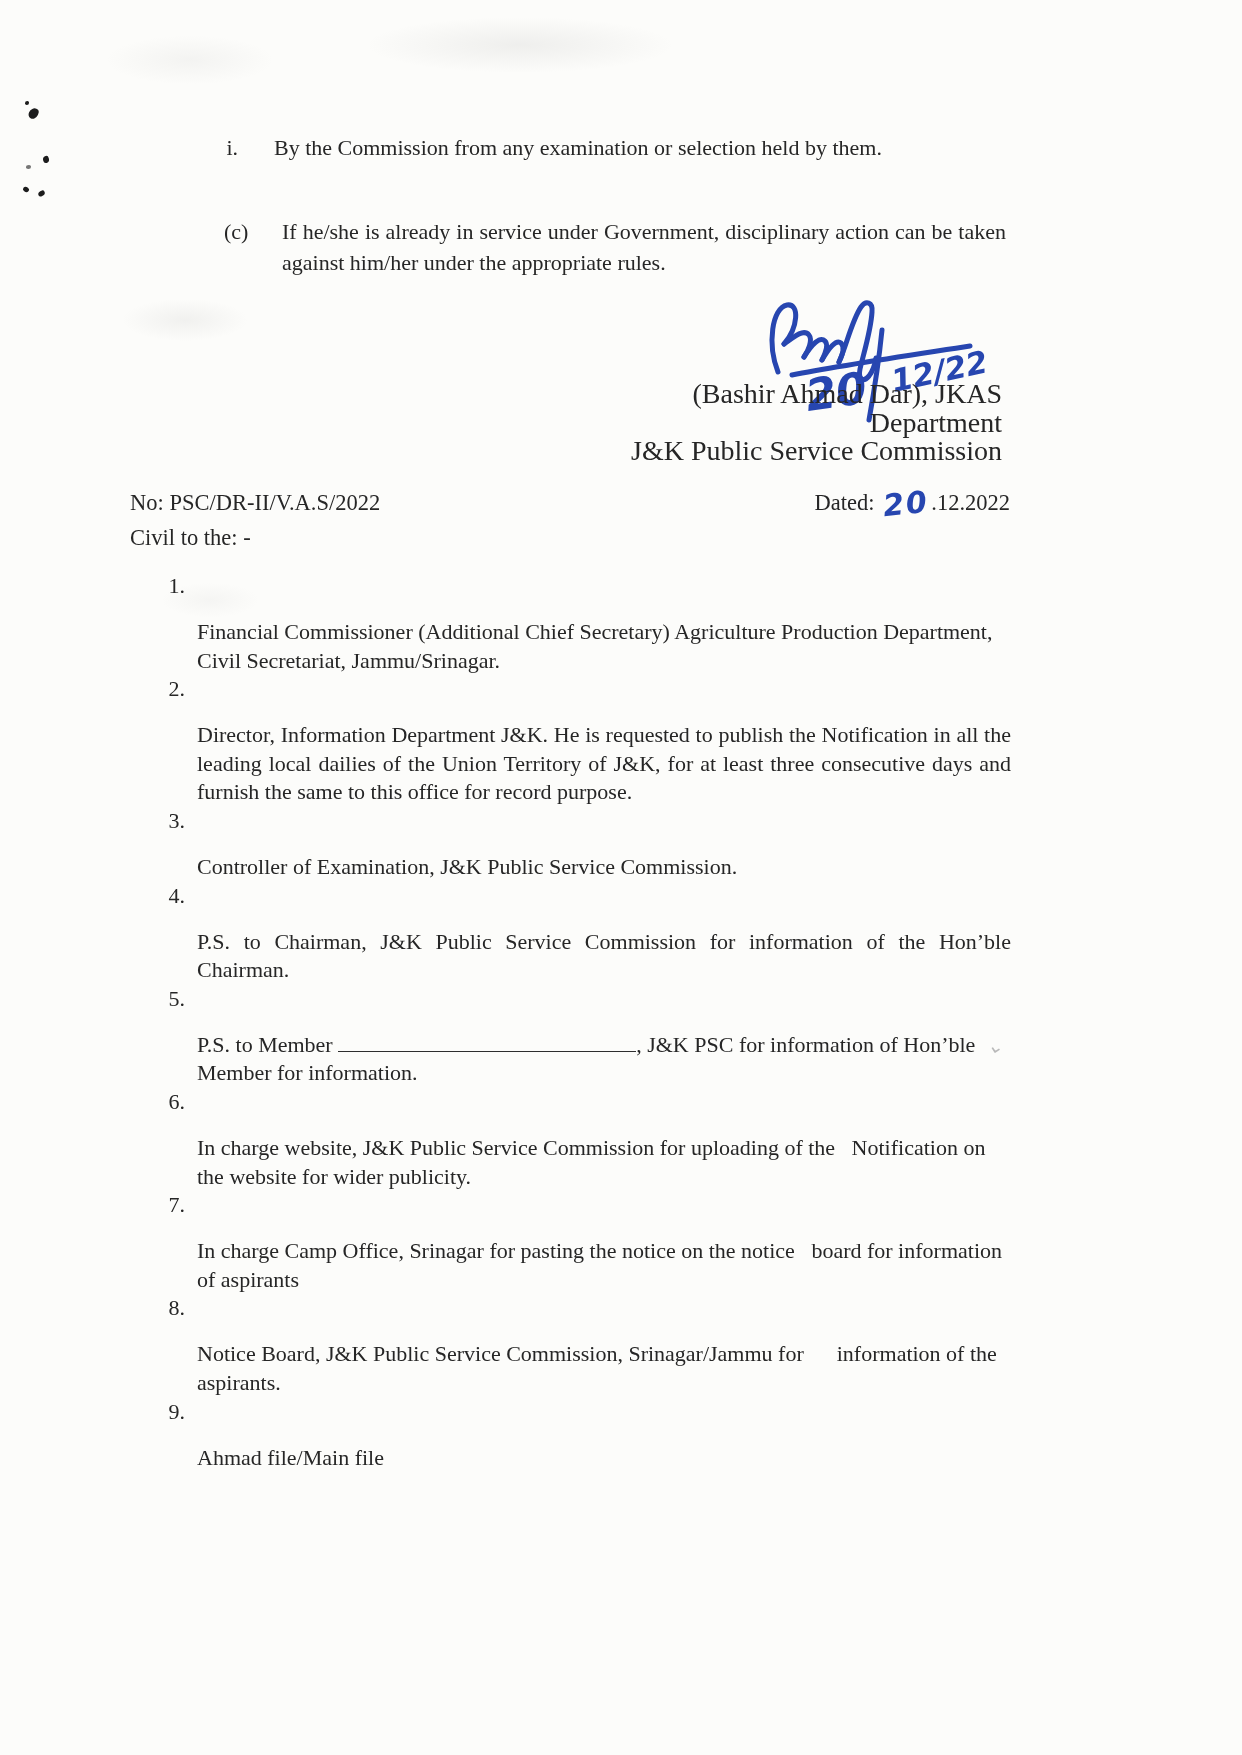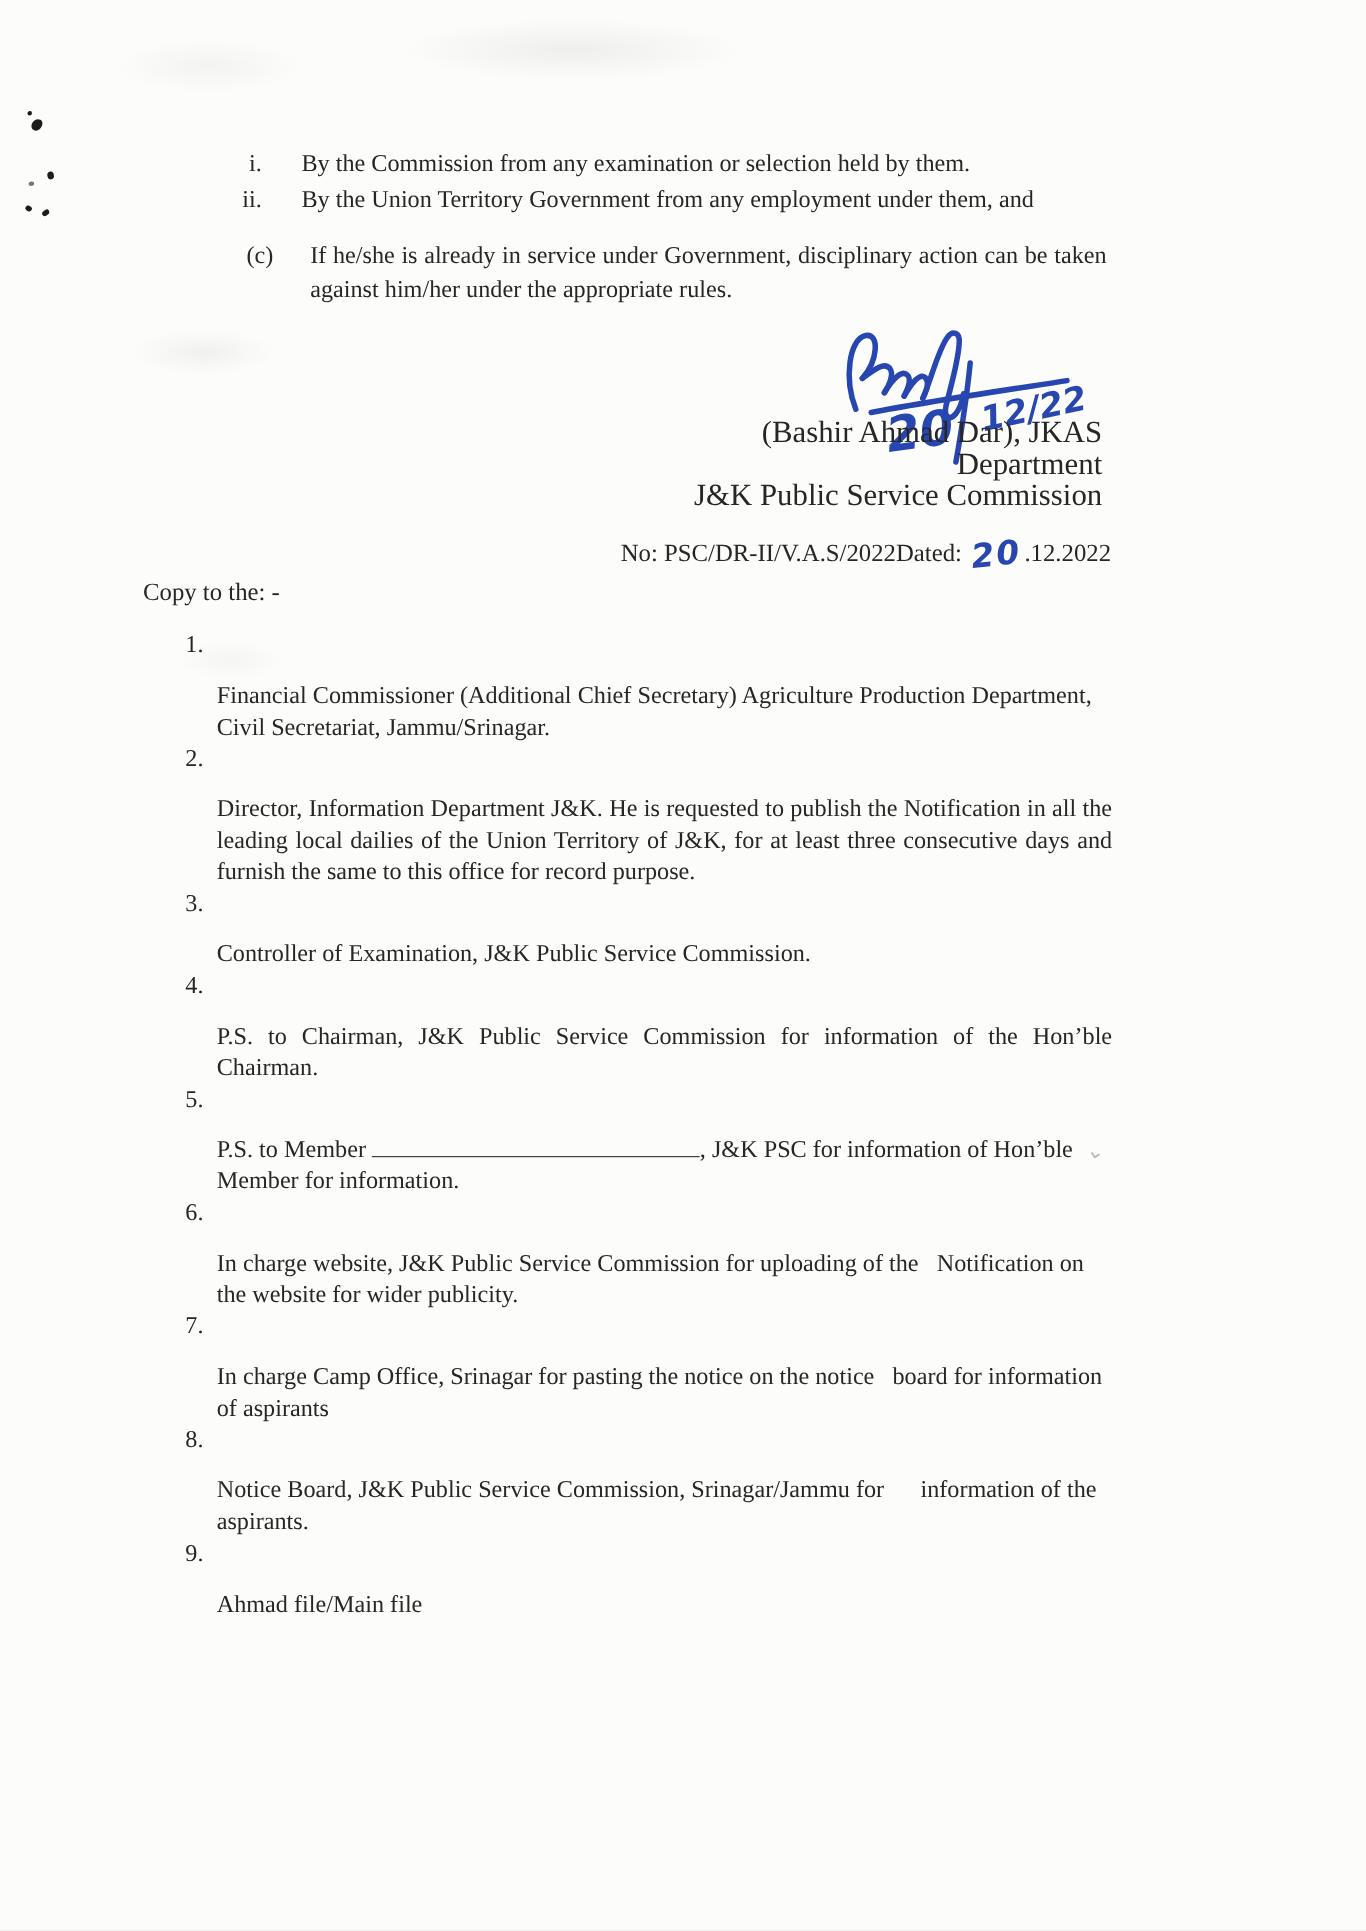--- a/index.html
+++ b/index.html
@@ -31,21 +31,21 @@
   .roman-marker{width:26px;text-align:right;flex-shrink:0;}
   .roman-text{margin-left:36px;}
 
   .clause{position:absolute;left:224px;top:216px;width:782px;font-size:22px;line-height:31px;display:flex;}
   .clause-marker{width:34px;flex-shrink:0;}
   .clause-text{margin-left:24px;text-align:justify;}
 
   .sig-ink{position:absolute;left:762px;top:292px;width:240px;height:135px;overflow:visible;pointer-events:none;}
   .sig-block{position:absolute;top:380px;right:240px;text-align:right;font-size:28px;line-height:28.5px;}
 
-  .ref-row{position:absolute;left:130px;top:490px;width:880px;display:flex;justify-content:flex-end;font-size:22.5px;}
+  .ref-row{position:absolute;left:130px;top:490px;width:880px;display:flex;justify-content:space-between;font-size:22.5px;}
   .hw-ink{
     display:inline-block;
     font-family:"DejaVu Sans",sans-serif;
     font-style:italic;font-weight:bold;
     color:#2746b0;font-size:30px;line-height:22px;
     transform:rotate(-6deg);
     margin:0 3px 0 8px;vertical-align:-4px;
     letter-spacing:2px;
   }
   .copy-heading{position:absolute;left:130px;top:525px;font-size:22.5px;}
@@ -72,24 +72,20 @@
   <div class="speck" style="left:26px;top:165px;width:5px;height:4px;opacity:.6;"></div>
   <div class="speck" style="left:23px;top:187px;width:6px;height:5px;transform:rotate(40deg);"></div>
   <div class="speck" style="left:38px;top:191px;width:7px;height:5px;transform:rotate(-30deg);"></div>
   <div class="artifact" style="left:988px;top:1034px;">⌄</div>
 
   <div class="roman-list">
     <div class="roman-row">
       <span class="roman-marker">i.</span>
       <span class="roman-text">By the Commission from any examination or selection held by them.</span>
     </div>
-    <div class="roman-row">
-      <span class="roman-marker">ii.</span>
-      <span class="roman-text">By the Union Territory Government from any employment under them, and</span>
-    </div>
   </div>
 
   <div class="clause">
     <span class="clause-marker">(c)</span>
     <span class="clause-text">If he/she is already in service under Government, disciplinary action can be taken against him/her under the appropriate rules.</span>
   </div>
 
   <svg class="sig-ink" viewBox="0 0 240 135">
     <g stroke="#2746b0" stroke-width="5" fill="none" stroke-linecap="round" stroke-linejoin="round">
       <path d="M16,80 C5,52 10,16 25,13 C38,11 36,36 22,52"></path>
@@ -110,21 +106,21 @@
     <div>J&amp;K Public Service Commission</div>
   </div>
 
   <div class="ref-row">
     <span>No: PSC/DR-II/V.A.S/2022</span>
     <span>
       <span>Dated:</span><span class="hw-ink">20</span><span>.12.2022</span>
     </span>
   </div>
 
-  <div class="copy-heading">Copy to the: -</div>
+  <div class="copy-heading">Civil to the: -</div>
 
   <div class="copy-list">
 
     <div class="copy-item">
       <span class="copy-num">1.</span>
       <span class="copy-text">Financial Commissioner (Additional Chief Secretary) Agriculture Production Department, Civil Secretariat, Jammu/Srinagar.</span>
     </div>
 
     <div class="copy-item">
       <span class="copy-num">2.</span>

